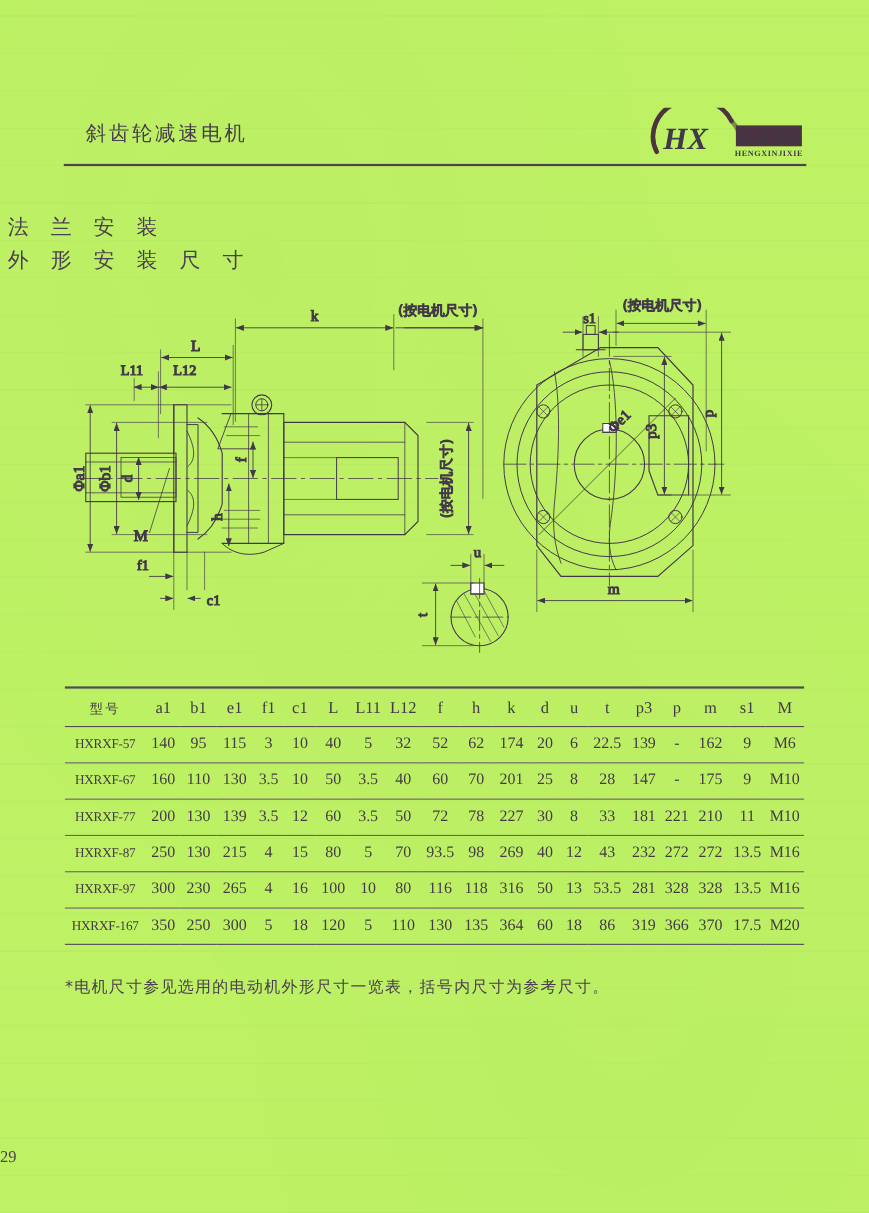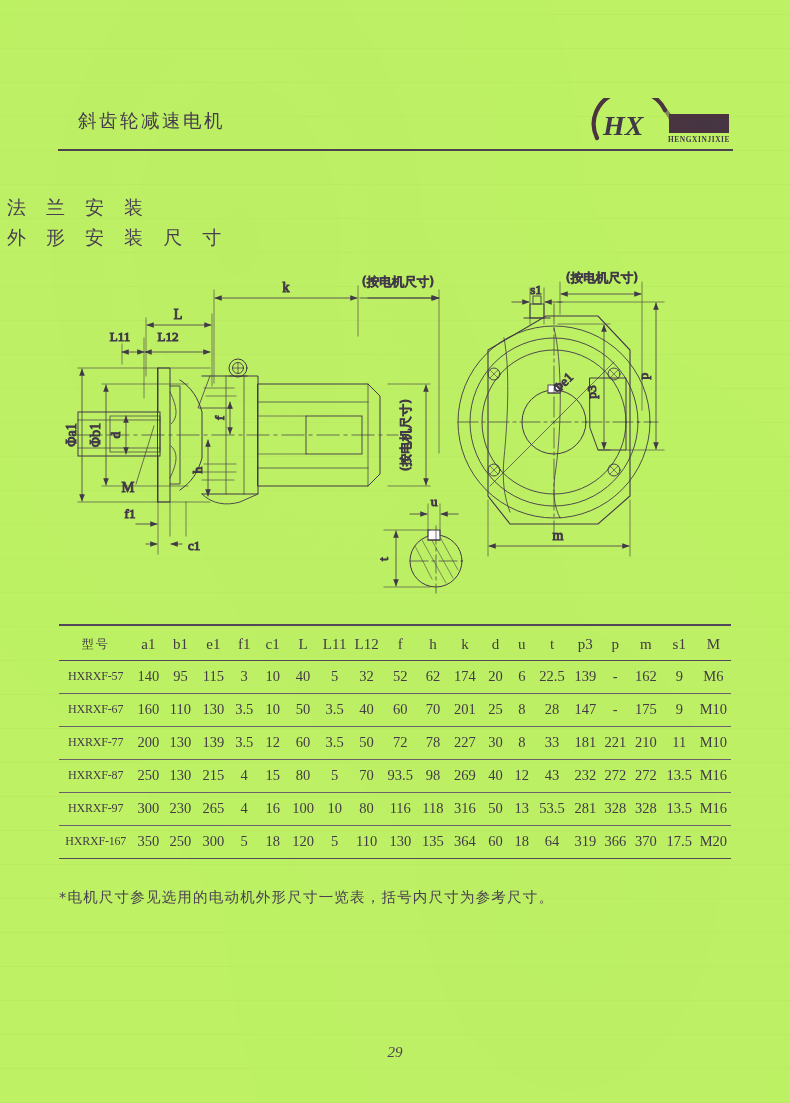--- a/index.html
+++ b/index.html
@@ -119,24 +119,23 @@
     font-family: "DejaVu Sans", sans-serif;
     font-size: 14.5px;
     letter-spacing: 1.2px;
     color: #4a4050;
     text-align: center;
   }
 
   
   .pageno {
     position: absolute; left: 0; top: 1044px; width: 790px;
-    text-align: center;
+    text-align: left;
     font-size: 15px;
     color: #4d4352;
-    font-style: italic;
   }
 
   
   text { font-family: "Liberation Serif", "DejaVu Serif", serif; fill: #413848; }
   text.cn { font-family: "DejaVu Sans", sans-serif; }
 </style>
 </head>
 <body>
 
 <div class="page">
@@ -601,21 +600,21 @@
           <td>5</td>
           <td>18</td>
           <td>120</td>
           <td>5</td>
           <td>110</td>
           <td>130</td>
           <td>135</td>
           <td>364</td>
           <td>60</td>
           <td>18</td>
-          <td>64</td>
+          <td>86</td>
           <td>319</td>
           <td>366</td>
           <td>370</td>
           <td>17.5</td>
           <td>M20</td>
         </tr>
       </tbody>
     </table>
   </div>
 

